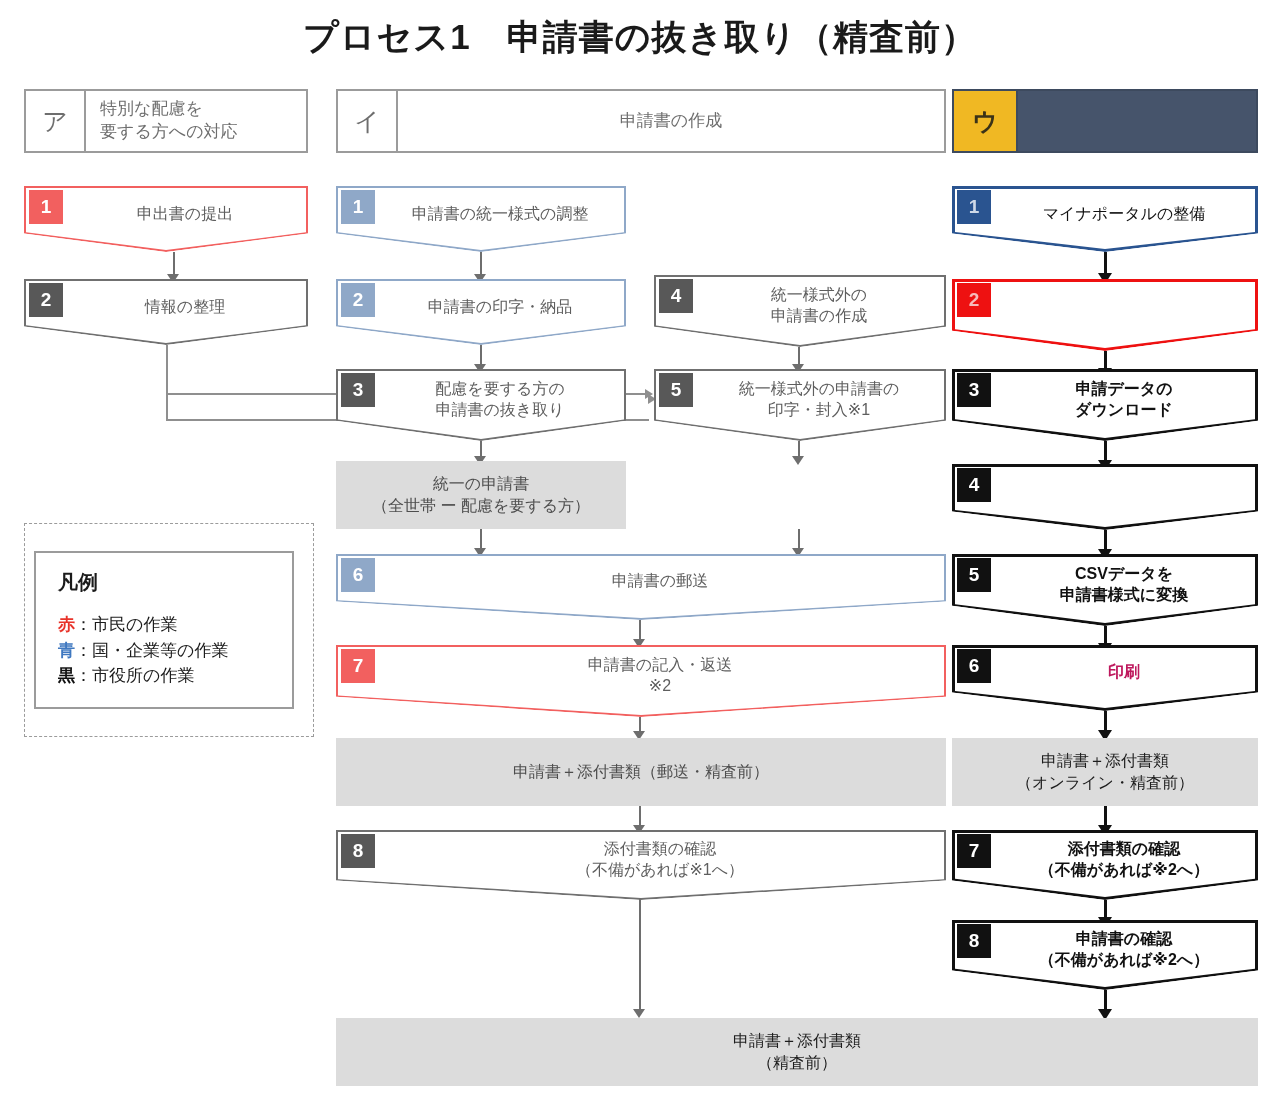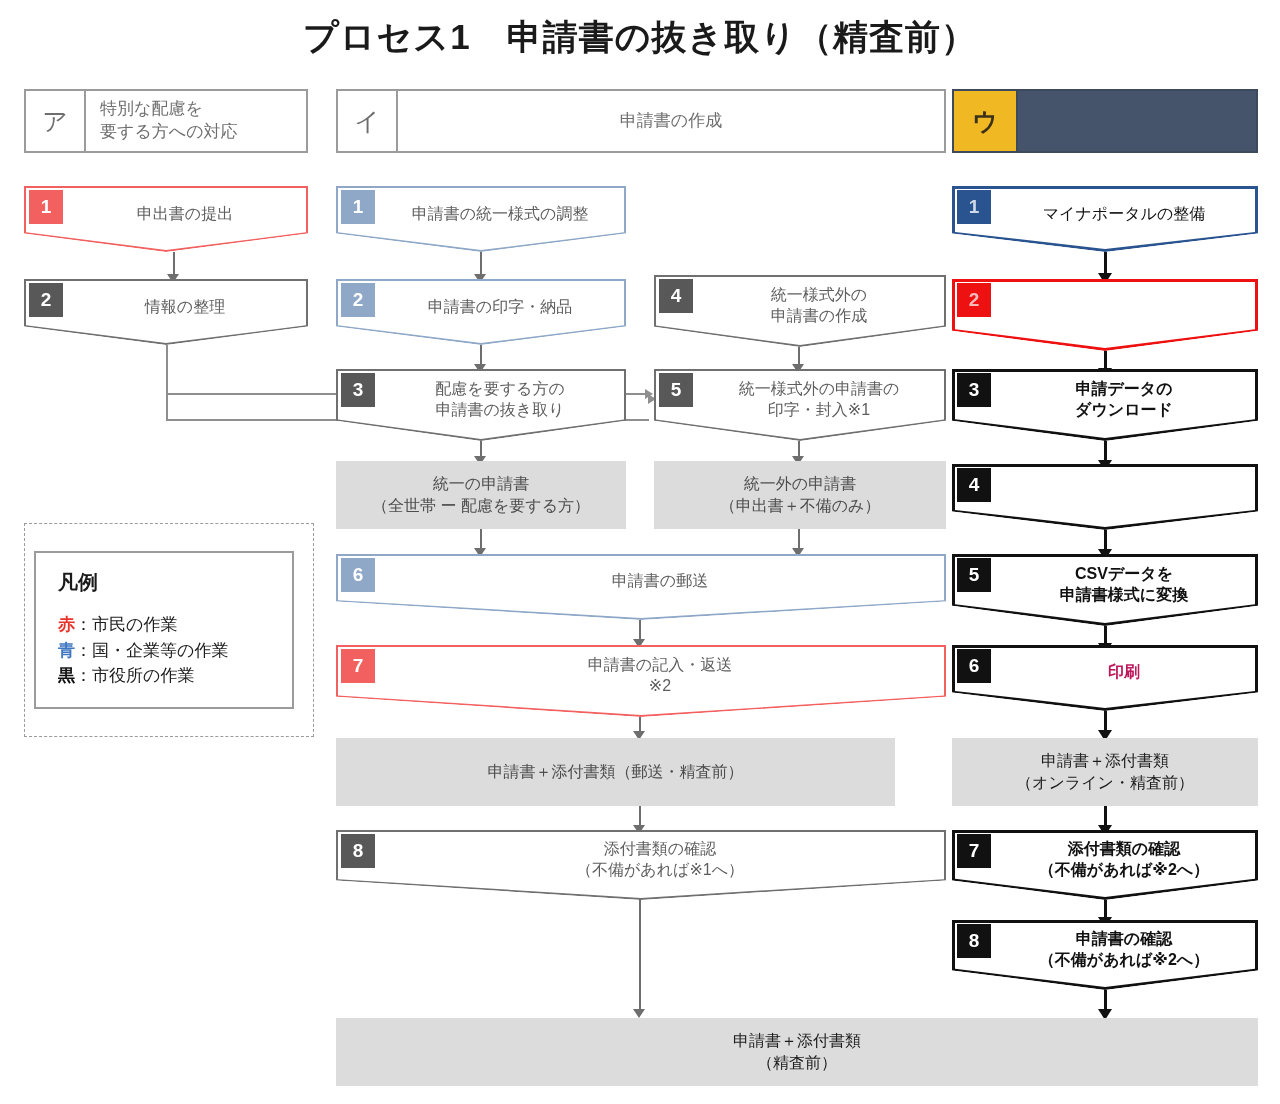--- a/index.html
+++ b/index.html
@@ -210,21 +210,20 @@
 
   <div class="abs chev k-gray" style="left:654px;top:369px;width:292px;height:72px;">
     <div class="fill" style="background:#707070"></div>
       <div class="inner"></div>
     <div class="badge" style="background:#585858">5</div>
     <div class="lbl nl" style="height:52px">統一様式外の申請書の<br>印字・封入※1</div>
   </div>
   <div class="vline" style="left:798px;top:441px;height:18px;"></div>
   <div class="arrow-d" style="left:792px;top:456px;"></div>
 
-  <div class="slab nl" style="left:654px;top:461px;width:292px;height:68px;">統一外の申請書<br>（申出書＋不備のみ）</div>
 
   <div class="vline" style="left:480px;top:529px;height:22px;"></div>
   <div class="arrow-d" style="left:474px;top:548px;"></div>
   <div class="vline" style="left:798px;top:529px;height:22px;"></div>
   <div class="arrow-d" style="left:792px;top:548px;"></div>
 
   <div class="abs chev k-blue" style="left:336px;top:554px;width:610px;height:66px;">
     <div class="fill" style="background:#8fa8c8"></div>
       <div class="inner"></div>
     <div class="badge" style="background:#8fa8c8">6</div>
@@ -235,21 +234,21 @@
 
   <div class="abs chev k-red" style="left:336px;top:645px;width:610px;height:72px;">
     <div class="fill" style="background:#f2605f"></div>
       <div class="inner"></div>
     <div class="badge" style="background:#f2605f">7</div>
     <div class="lbl nl" style="height:52px">申請書の記入・返送<br>※2</div>
   </div>
   <div class="vline" style="left:639px;top:717px;height:17px;"></div>
   <div class="arrow-d" style="left:633px;top:731px;"></div>
 
-  <div class="slab nl" style="left:336px;top:738px;width:559px;height:68px;">申請書＋添付書類（郵送・精査前）</div>
+  <div class="slab nl" style="left:336px;top:738px;width:610px;height:68px;">申請書＋添付書類（郵送・精査前）</div>
 
   <div class="vline" style="left:639px;top:806px;height:22px;"></div>
   <div class="arrow-d" style="left:633px;top:825px;"></div>
 
   <div class="abs chev k-gray" style="left:336px;top:830px;width:610px;height:70px;">
     <div class="fill" style="background:#707070"></div>
       <div class="inner"></div>
     <div class="badge" style="background:#585858">8</div>
     <div class="lbl nl" style="height:50px">添付書類の確認<br>（不備があれば※1へ）</div>
   </div>

